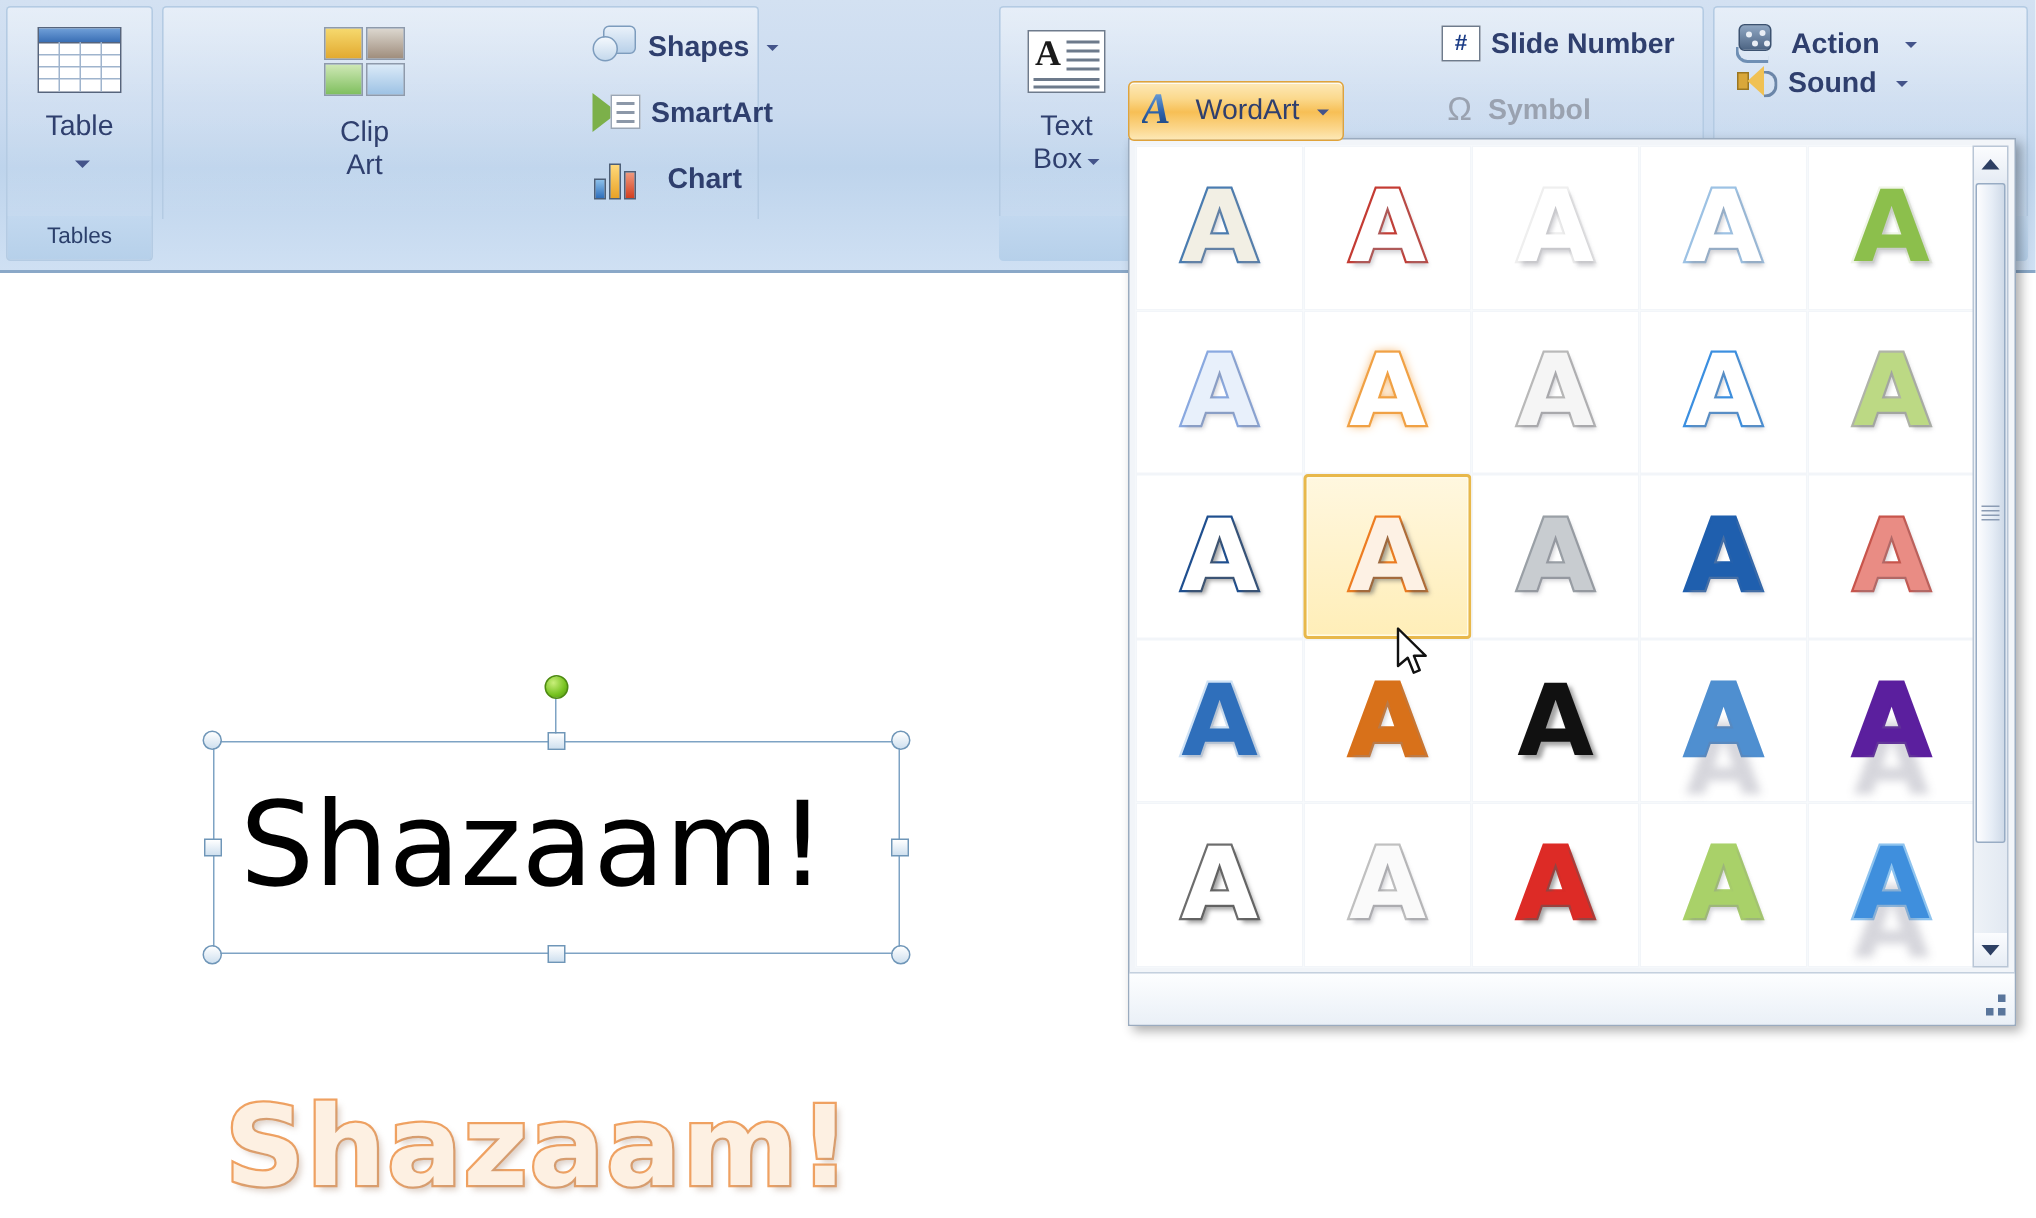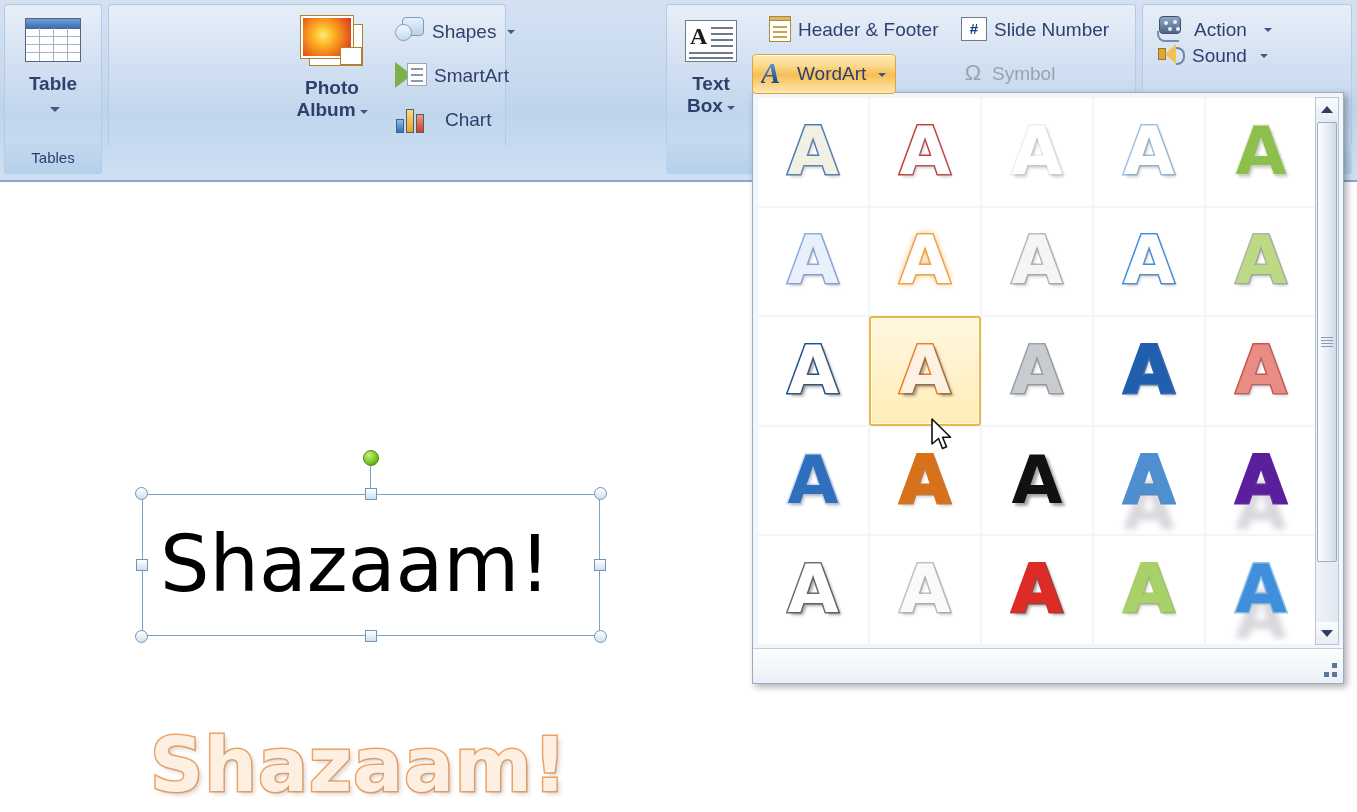--- a/index.html
+++ b/index.html
@@ -37,37 +37,37 @@
     color:#2b3f6b;font-size:15px;line-height:28px;text-align:center;
     box-sizing:border-box;
   }
 
   
   .bigbtn{
     position:absolute;width:86px;top:6px;
     text-align:center;color:#2f3f6e;font-size:19px;line-height:22px;
     cursor:default;
   }
-  .bigbtn .lbl{display:block;margin-top:6px;font-weight:bold;}
+  .bigbtn .lbl{display:block;margin-top:6px;}
 
   .caret{
     display:inline-block;width:0;height:0;vertical-align:middle;
     border-left:5px solid transparent;border-right:5px solid transparent;
     border-top:5px solid #44548a;margin-left:4px;position:relative;top:1px;
   }
   .caret.small{border-left-width:4px;border-right-width:4px;border-top-width:4px;}
 
   
   .smbtn{
     position:absolute;height:30px;display:flex;align-items:center;gap:7px;
     color:#2f3f6e;font-size:19px;white-space:nowrap;cursor:default;
     padding:0 5px;border-radius:3px;box-sizing:border-box;
   }
   .smbtn.disabled{color:#9aa2b0;}
-  .smbtn .txt{line-height:1;}
+  .smbtn .txt{line-height:1;font-weight:bold;}
 
   
   .wordart-btn{
     position:absolute;left:752px;top:54px;width:144px;height:40px;
     border:1px solid #e0a33a;border-radius:4px;
     background:linear-gradient(to bottom,#fde9b9 0%,#fbd98d 28%,#f7bf55 52%,#fbd68a 80%,#fde8b6 100%);
     box-shadow:inset 0 1px 0 rgba(255,255,255,.8);
     display:flex;align-items:center;gap:8px;padding:0 8px;box-sizing:border-box;
     color:#2f3f6e;font-size:19px;z-index:40;cursor:default;
   }
@@ -249,30 +249,31 @@
           <span class="lbl">Table</span>
           <span class="caret" style="margin-top:4px;"></span>
         </div>
         <div class="glabel">Tables</div>
       </div>
 
       <div class="rgroup" style="left:108px;width:398px;">
         <div class="gbody"></div>
 
 
-
-        <div class="bigbtn" style="left:176px;width:96px;">
-          <span class="ic ic-album" style="margin-top:6px;">
-            <span class="back"></span><span class="front"></span><span class="pg"></span>
-          </span>
-          <span class="lbl">Photo</span>
-          <span class="lbl" style="margin-top:0;">
-            <span>Album</span><span class="caret small"></span>
-          </span>
-        </div>
+        <div class="bigbtn" style="left:92px;">
+          <span class="ic ic-clip" style="margin-top:8px;">
+            <i style="left:2px;top:0;background:linear-gradient(to bottom,#f6d96e,#e2a92f);"></i>
+            <i style="left:30px;top:0;background:linear-gradient(to bottom,#dcd7cf,#9f8d7c);"></i>
+            <i style="left:2px;top:24px;background:linear-gradient(to bottom,#cfe8b6,#7fbf5e);"></i>
+            <i style="left:30px;top:24px;background:linear-gradient(to bottom,#dbeaf8,#9dc2e4);"></i>
+          </span>
+          <span class="lbl">Clip</span>
+          <span class="lbl" style="margin-top:0;">Art</span>
+        </div>
+
 
         <div class="smbtn" style="left:282px;top:12px;">
           <span class="ic ic-shapes">
               <span class="b"></span>
               <span class="c"></span>
             </span>
           <span class="txt">Shapes</span>
           <span class="caret small"></span>
         </div>
 
@@ -309,29 +310,20 @@
             <i style="top:6px;width:22px;"></i><i style="top:12px;width:22px;"></i>
             <i style="top:18px;width:22px;"></i><i style="top:24px;width:22px;"></i>
             <span class="ul" style="top:31px;"></span><span class="ul" style="top:36px;"></span>
           </span>
           <span class="lbl">Text</span>
           <span class="lbl" style="margin-top:0;">
             <span>Box</span><span class="caret small"></span>
           </span>
         </div>
 
-        <div class="smbtn" style="left:98px;top:10px;">
-          <span class="ic ic-doc">
-            <span class="cap"></span>
-            <i style="top:9px;"></i>
-              <i style="top:14px;"></i>
-              <i style="top:19px;"></i>
-          </span>
-          <span class="txt">Header &amp; Footer</span>
-        </div>
 
         <div class="smbtn" style="left:290px;top:10px;">
           <span class="ic ic-num">#</span>
           <span class="txt">Slide Number</span>
         </div>
 
         <div class="smbtn disabled" style="left:290px;top:54px;">
           <span class="ic ic-omega">Ω</span>
           <span class="txt">Symbol</span>
         </div>

